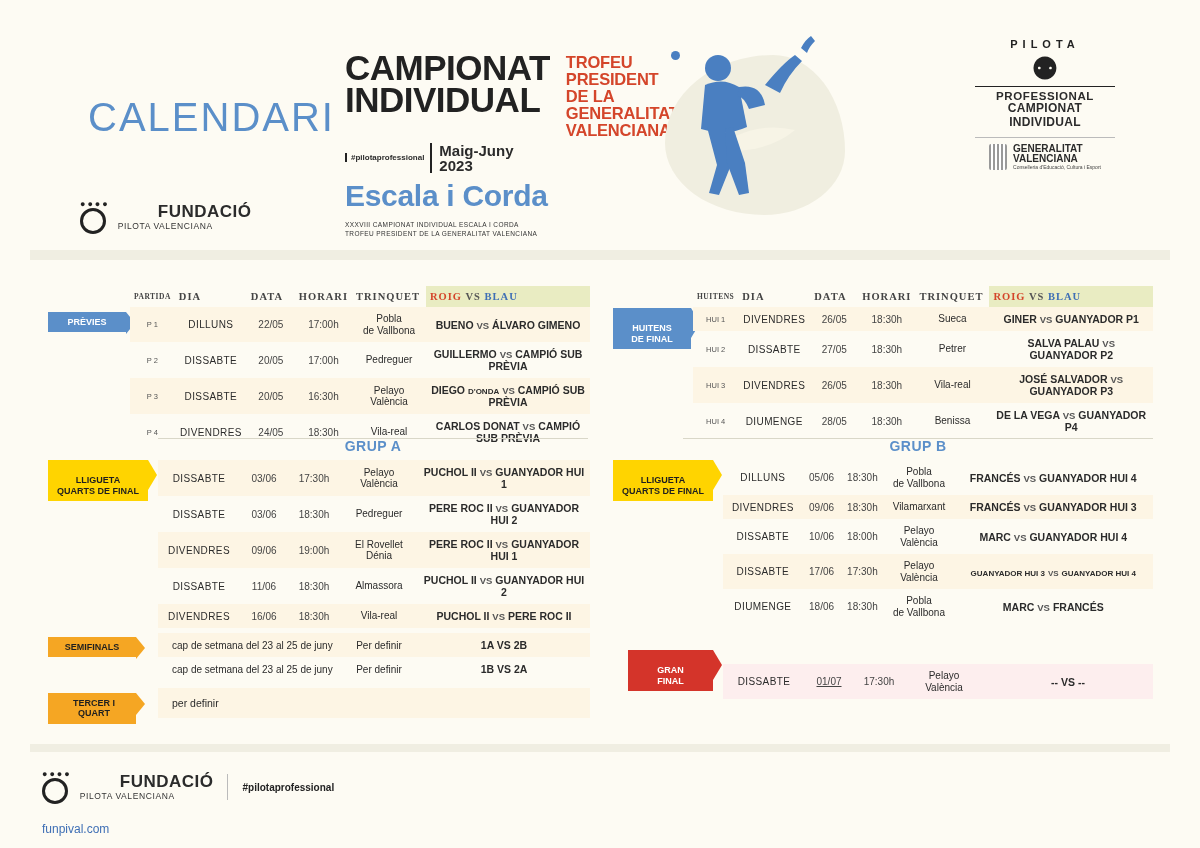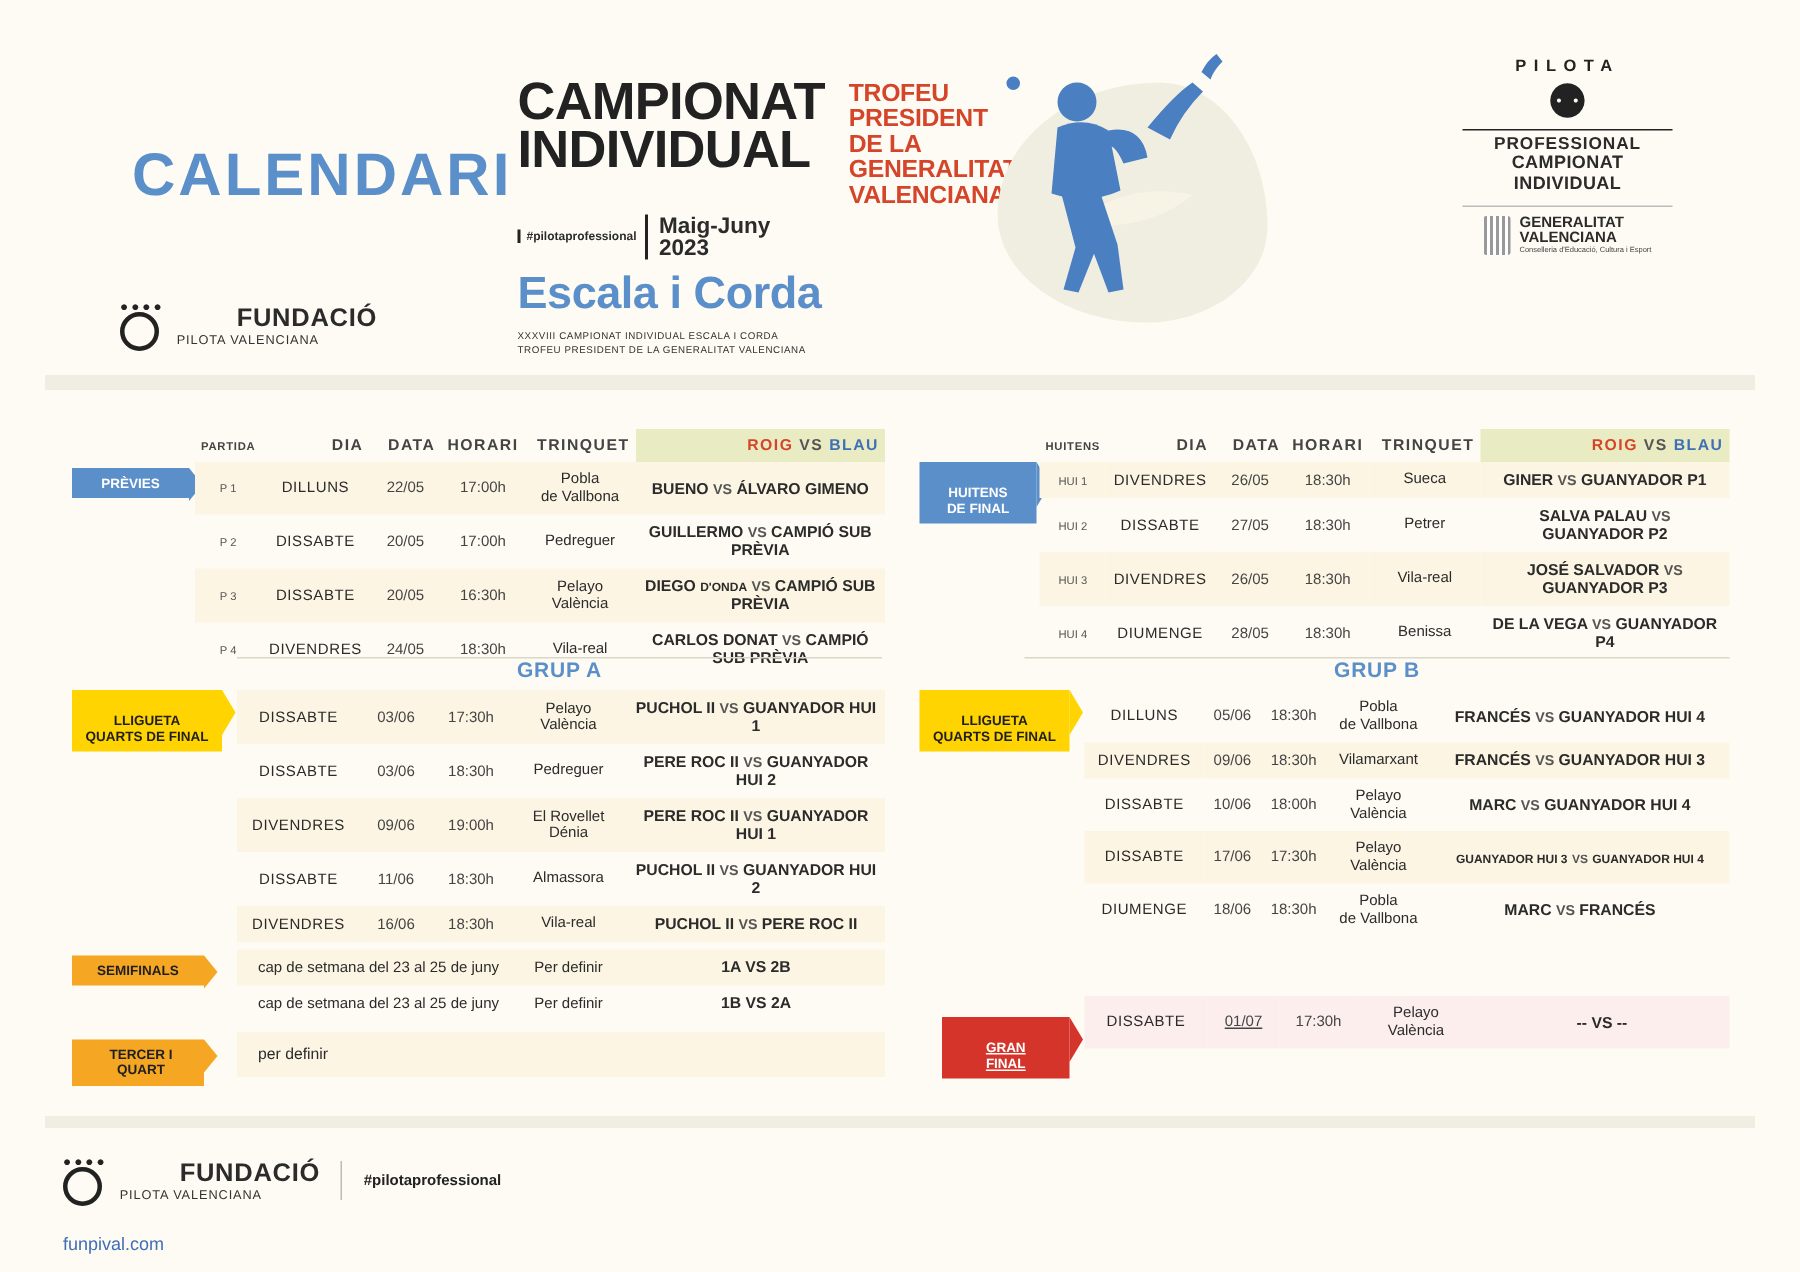--- a/index.html
+++ b/index.html
@@ -11,21 +11,21 @@
     color:#2b2b2b;
     position:relative;
     overflow:hidden;
   }
   .page { position:relative; width:1200px; height:848px; }
 
   
   .header { position:relative; height:250px; }
   .calendari {
     position:absolute; left:88px; top:95px;
-    font-size:40px; font-weight:bold; letter-spacing:2px;
+    font-size:40px; font-weight:normal; letter-spacing:2px;
     color:#5b8fc9;
   }
   .fundacio-top { position:absolute; left:80px; top:200px; display:flex; align-items:center; gap:8px; }
   .fund-dots { font-size:9px; letter-spacing:2px; color:#222; line-height:8px; }
   .fund-ring {
     width:26px; height:26px; border:3px solid #222; border-radius:50%;
   }
   .fund-text { line-height:1.1; }
   .fund-text .t1 { font-size:17px; font-weight:bold; letter-spacing:0.5px;padding-left:40px; }
   .fund-text .t2 { font-size:8.5px; letter-spacing:0.6px; color:#333; }
@@ -59,21 +59,21 @@
   .gv-txt { text-align:left; line-height:1.05; }
   .gv-txt .g1 { font-size:10px; font-weight:bold; }
   .gv-txt .g2 { font-size:10px; font-weight:bold; }
   .gv-txt .g3 { font-size:5px; color:#444; }
 
   .band { position:absolute; left:30px; right:30px; top:250px; height:10px; background:#f0eee2; }
 
   
   .tables { position:absolute; top:278px; left:0; width:1200px; }
   table { border-collapse:collapse; font-size:10.5px; }
-  .hdr td { font-size:7.5px; font-weight:bold; color:#444; letter-spacing:0.5px; padding:5px 4px; text-align:right; }
+  .hdr td { font-size:7.5px; font-weight:bold; color:#444; letter-spacing:0.5px; padding:5px 4px; text-align:left;font-family:Liberation Serif, serif; }
   .hdr .big { font-size:10.5px; letter-spacing:1px; }
   .hdr .vs-h { background:#e9ecc2; font-size:10.5px; letter-spacing:1px; }
   .hdr .vs-h .roig { color:#d4452a; }
   .hdr .vs-h .blau { color:#3f6fb5; }
   .hdr .vs-h .vs { color:#555; font-weight:bold; }
 
   tr.row td { padding:6px 4px; text-align:center; vertical-align:middle; }
   tr.alt td { background:#fdf5e4; }
   tr.alt2 td { background:#fdeeee; }
   td.code { font-size:7.5px; color:#555; }
@@ -430,21 +430,21 @@
     </tbody>
       </table>
 
     <div class="tag tag-orange arrow" style="left:48px; top:415px; width:88px;padding-left:12px; --h:11px;">
       <span>TERCER I QUART</span>
     </div>
     <div style="position:absolute; left:158px; top:410px; width:432px; height:30px; background:#fdf5e4; display:flex; align-items:center; padding-left:14px;">
       <span style="font-size:10.5px;">per definir</span>
     </div>
 
-    <div class="tag tag-red arrow" style="left:628px; top:400px; width:85px; white-space:pre-line;text-decoration:underline; --h:15px;">
+    <div class="tag tag-red arrow" style="left:628px; top:372px; width:85px; white-space:pre-line; --h:15px;">
       <span>GRAN
 FINAL</span>
     </div>
     <table style="position:absolute; left:723px; top:386px; width:430px;">
       <tbody>
           <tr class="row alt2">
         <td class="day" style="width:82px;">DISSABTE</td>
         <td class="date" style="width:48px;text-decoration:underline;">01/07</td>
         <td class="time" style="width:52px;">17:30h</td>
         <td class="venue" style="width:78px; white-space:pre-line;">Pelayo

